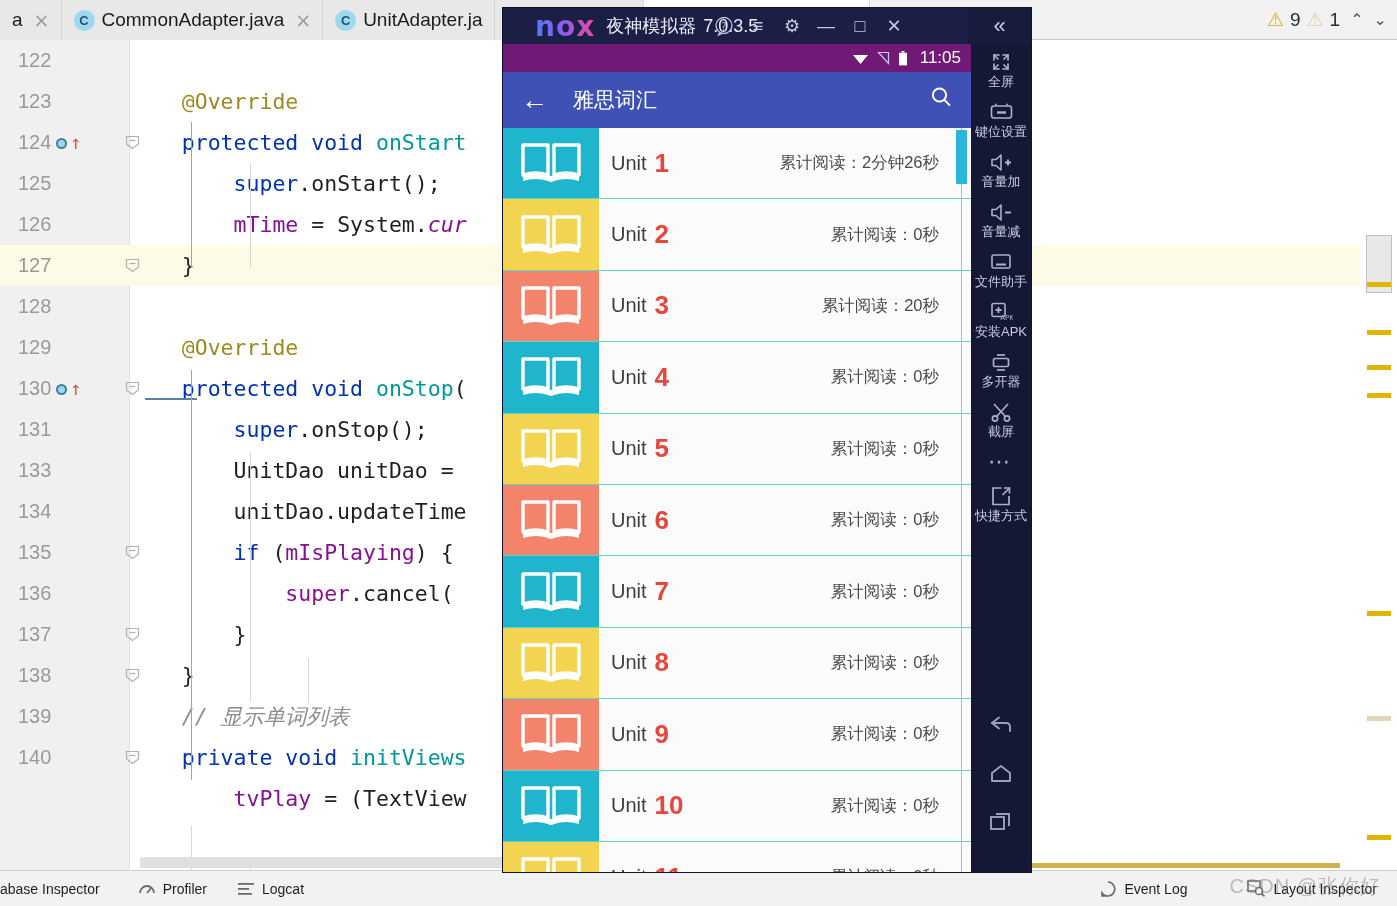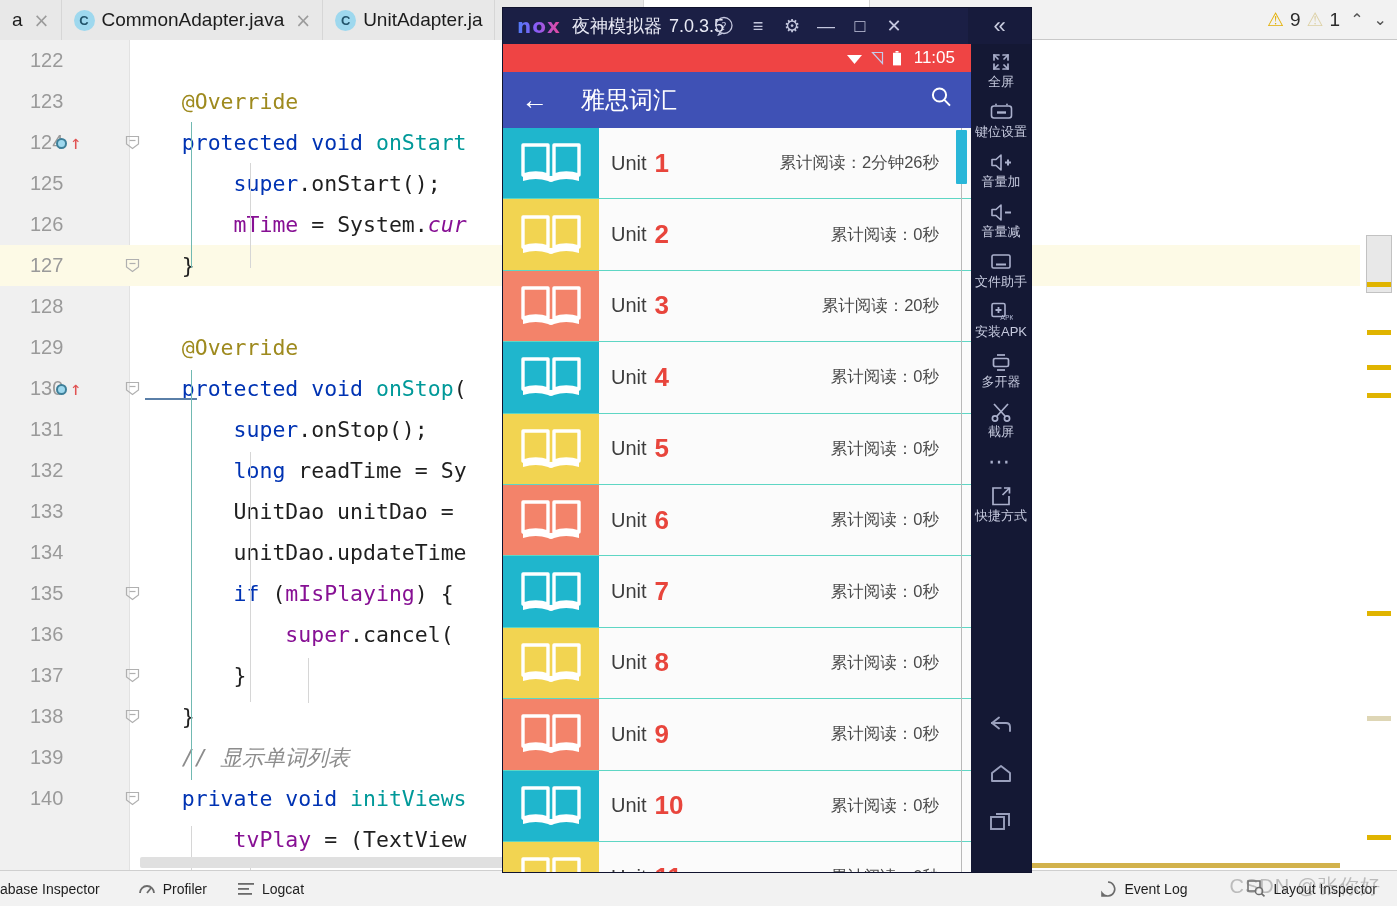--- a/index.html
+++ b/index.html
@@ -61,21 +61,21 @@
     border-right: 1px solid #e2e2e2;
   }
   .line {
     position: relative; height: 41px; line-height: 41px;
     font-family: "DejaVu Sans Mono", monospace;
     font-size: 21.5px;
     white-space: pre;
   }
   .line.hl { background: #fdfae6; }
   .lnum {
-    position: absolute; left: 16px; width: 116px; height: 41px; line-height: 41px;
+    position: absolute; left: 4px; width: 116px; height: 41px; line-height: 41px;
     text-align: left; padding-left: 14px;
     color: #9a9a9a; font-family: "Liberation Sans", sans-serif; font-size: 20px;
   }
   .codetext { position:absolute; left: 130px; top:0; height:41px; line-height:41px;
               font-family:"DejaVu Sans Mono", monospace; font-size: 21.5px; white-space: pre; }
 
   .k-anno { color: #9e8a1e; }      
   .k-kw   { color: #0033b3; }      
   .k-m    { color: #009999; }      
   .k-fld  { color: #871094; }      
@@ -145,22 +145,22 @@
   .nox {
     position:absolute; left:503px; top:8px; width:528px; height:864px;
     background:#171b3c;
     box-shadow: 0 0 0 1px #10132e;
   }
   .nox-title {
     position:relative; height:36px; background:#1b1f45;
     display:flex; align-items:center;
   }
   .nox-logo {
-    margin-left:14px; font-family:"DejaVu Sans", sans-serif;
-    font-size:20px; font-weight:bold; letter-spacing:1px;
+    margin-left:32px; font-family:"DejaVu Sans", sans-serif;
+    font-size:28px; font-weight:bold; letter-spacing:1px;
     background: linear-gradient(90deg,#4f7cf7 0%, #8b5cf6 45%, #ec4899 100%);
     -webkit-background-clip: text; background-clip: text; color: transparent;
   }
   .nox-name { margin-left:11px; color:#e9eaf5; font-size:18px; }
   .nox-ver  { margin-left:7px; color:#e9eaf5; font-size:18px; }
   .nox-btns { position:absolute; right:6px; top:0; height:36px; display:flex; align-items:center; gap:0; }
   .nox-btn {
     width:34px; height:36px; display:flex; align-items:center; justify-content:center;
     color:#c3c6dd; font-size:18px;
   }
@@ -169,30 +169,30 @@
     display:flex; align-items:center; justify-content:center;
     color:#c9ccdf; font-size:22px; background:#171b3c;
   }
 
   
   .droid {
     position:absolute; left:0; top:36px; width:468px; height:828px; background:#fafafa;
     overflow:hidden;
   }
   .sysbar {
-    height:28px; background:#ef4444; display:flex; align-items:center;
-    justify-content:flex-end; padding-right:16px; gap:8px;
+    height:28px; background:#701a75; display:flex; align-items:center;
+    justify-content:flex-end; padding-right:10px; gap:8px;
   }
   .sys-ic { color:#fff; font-size:14px; display:inline-flex; align-items:center; }
   .sys-time { color:#fff; font-size:17px; margin-left:4px; }
   .appbar {
     height:56px; background:#3f51b5; display:flex; align-items:center; padding:0 18px;
   }
   .appbar-back { color:#fff; font-size:27px; line-height:1; width:30px; }
-  .appbar-title { color:#fff; font-size:24px; margin-left:30px; flex:1;font-family:Liberation Mono, monospace; }
+  .appbar-title { color:#fff; font-size:21px; margin-left:22px; flex:1;font-family:Liberation Mono, monospace; }
   .appbar-search { color:#fff; font-size:23px; }
 
   .list { position:relative; height:744px; overflow:hidden; }
   .row {
     position:relative; display:flex; align-items:stretch; height:71.4px;
     background:#fbfbfb; border-bottom:1px solid #5ed6c4;
   }
   .rowicon {
     width:96px; flex:0 0 96px;
     display:flex; align-items:center; justify-content:center;
@@ -275,21 +275,20 @@
               <path d="M1.5 1.5 L13.5 1.5 L13.5 9 L7.5 13.5 L1.5 9 Z" fill="none" stroke="#b0b0b0" stroke-width="1.2"></path>
               <path d="M4.5 5.5 L10.5 5.5" stroke="#b0b0b0" stroke-width="1.2"></path>
             </svg></span><span class="codetext"><span class="k-plain">    }</span></span><span style="position: absolute; left: 196px; top: 4px; width: 15px; height: 33px; background: rgb(166, 224, 229); z-index: -1;"></span></div>
         <div class="line"><span class="lnum">128</span><span class="codetext"></span></div>
         <div class="line"><span class="lnum">129</span><span class="codetext"><span class="k-anno">    @Override</span></span></div>
         <div class="line"><span class="lnum">130</span><span class="runmark"><span class="bp-dot"></span><span class="ov-arrow">↑</span></span><span class="foldmark" style="top: 13px;"><svg width="15" height="15" viewBox="0 0 15 15">
               <path d="M1.5 1.5 L13.5 1.5 L13.5 9 L7.5 13.5 L1.5 9 Z" fill="none" stroke="#b0b0b0" stroke-width="1.2"></path>
               <path d="M4.5 5.5 L10.5 5.5" stroke="#b0b0b0" stroke-width="1.2"></path>
             </svg></span><span class="codetext"><span class="k-plain">    </span><span class="k-kw">protected void </span><span class="k-m">onStop</span><span class="k-plain">(</span></span><span style="position: absolute; left: 145px; top: 30px; width: 52px; height: 2px; background: rgb(90, 127, 168);"></span></div>
         <div class="line"><span class="lnum">131</span><span class="codetext"><span class="k-plain">        </span><span class="k-kw">super</span><span class="k-plain">.onStop();</span></span></div>
-        <div class="line"><span class="lnum">132</span><span class="codetext"><span class="k-plain">        </span><span class="k-kw">long </span><span class="k-plain">readTime = Sy</span></span></div>
         <div class="line"><span class="lnum">133</span><span class="codetext"><span class="k-plain">        UnitDao unitDao = </span></span></div>
         <div class="line"><span class="lnum">134</span><span class="codetext"><span class="k-plain">        unitDao.updateTime</span></span></div>
         <div class="line"><span class="lnum">135</span><span class="foldmark" style="top: 13px;"><svg width="15" height="15" viewBox="0 0 15 15">
               <path d="M1.5 1.5 L13.5 1.5 L13.5 9 L7.5 13.5 L1.5 9 Z" fill="none" stroke="#b0b0b0" stroke-width="1.2"></path>
               <path d="M4.5 5.5 L10.5 5.5" stroke="#b0b0b0" stroke-width="1.2"></path>
             </svg></span><span class="codetext"><span class="k-plain">        </span><span class="k-kw">if </span><span class="k-plain">(</span><span class="k-fld">mIsPlaying</span><span class="k-plain">) {</span></span></div>
         <div class="line"><span class="lnum">136</span><span class="codetext"><span class="k-plain">            </span><span class="k-fld">super</span><span class="k-plain">.cancel(</span></span></div>
         <div class="line"><span class="lnum">137</span><span class="foldmark" style="top: 13px;"><svg width="15" height="15" viewBox="0 0 15 15">
               <path d="M1.5 1.5 L13.5 1.5 L13.5 9 L7.5 13.5 L1.5 9 Z" fill="none" stroke="#b0b0b0" stroke-width="1.2"></path>
               <path d="M4.5 5.5 L10.5 5.5" stroke="#b0b0b0" stroke-width="1.2"></path>

